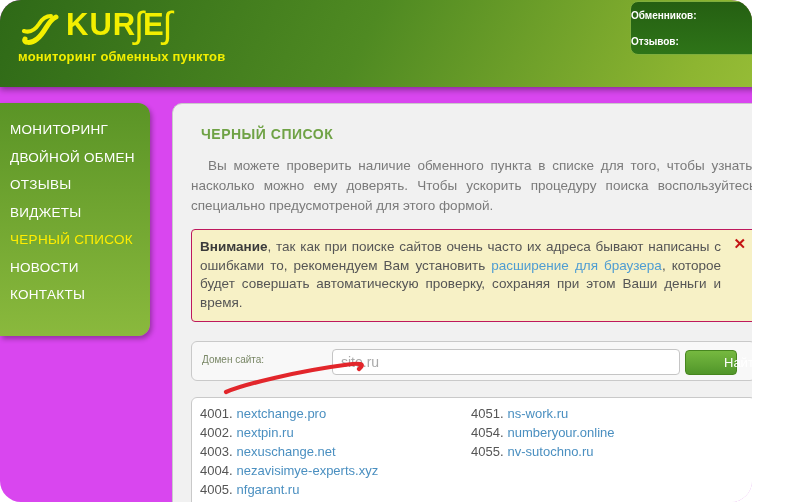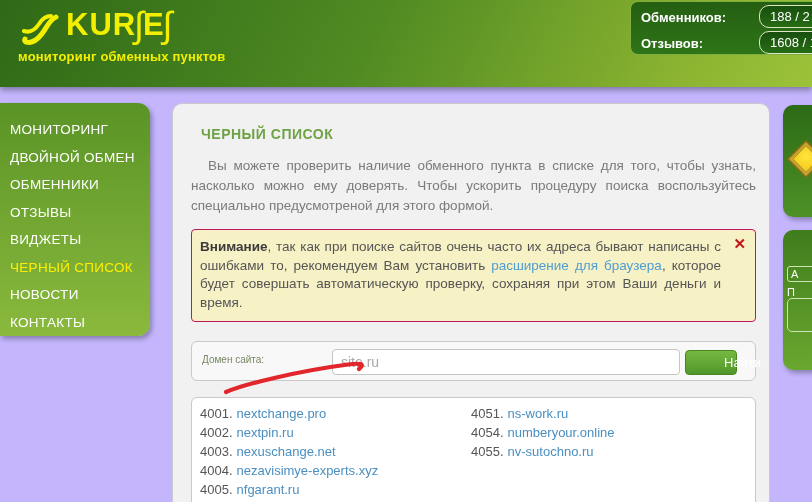--- a/index.html
+++ b/index.html
@@ -1,38 +1,38 @@
 <!DOCTYPE html>
 <html lang="ru"><head>
 <meta charset="utf-8">
 <style>
   * { margin:0; padding:0; box-sizing:border-box; }
   html,body { width:812px; height:502px; }
   body { font-family:"Liberation Sans", sans-serif; background:#ffffff; }
-  .page { position:relative; width:812px; height:502px; overflow:hidden; background:#c4b5fd; }
+  .page { position:relative; width:752px; height:502px; overflow:hidden; background:#d946ef;border-radius:21px; }
 
   
   .header {
     position:absolute; left:0; top:0; width:812px; height:87px;
     background:linear-gradient(118deg, #2e6917 0%, #4f8a22 45%, #8db531 85%, #9cc23a 100%);
     box-shadow:0 3px 6px rgba(0,0,0,.35);
   }
   .logo { position:absolute; left:18px; top:6px; cursor:pointer; }
   .logo-row { display:flex; align-items:flex-start; }
   .logo-icon { margin:6px 4px 0 4px; }
   .logo-text { color:#f3ef00; font-size:31px; font-weight:700; letter-spacing:1px; line-height:34px; }
   .logo-text .sw { font-style:italic; font-weight:400; font-size:36px; position:relative; top:2px; margin:0 -2px; }
   .tagline { color:#f3ef00; font-size:13px; font-weight:700; margin-top:3px; letter-spacing:.2px; }
 
   .stats-box {
     position:absolute; left:630px; top:1px; width:200px; height:54px;
     background:linear-gradient(180deg,#255f12,#2e7418);
     border:1px solid #7fae3d; border-radius:8px;
   }
-  .stats-label { position:absolute; left:10px; color:#ffffff; font-size:13px; font-weight:700; }
+  .stats-label { position:absolute; left:0; color:#ffffff; font-size:10px; font-weight:700; }
   .stats-pill {
     position:absolute; left:128px; width:80px; height:23px;
     background:linear-gradient(180deg,#184f0e,#276c14);
     border:1px solid #d9e8c2; border-radius:10px;
     color:#fff; font-size:13px; line-height:21px; padding-left:10px;
   }
 
   
   .sidebar {
     position:absolute; left:0; top:103px; width:150px; height:233px;
@@ -146,21 +146,20 @@
       <div class="stats-label" style="top:8px;">Обменников:</div>
       <div class="stats-pill" style="top:3px;">188 / 2</div>
       <div class="stats-label" style="top:34px;">Отзывов:</div>
       <div class="stats-pill" style="top:29px;">1608 / 1</div>
     </div>
   </div>
 
   <nav class="sidebar">
     <div class="side-item">МОНИТОРИНГ</div>
     <div class="side-item">ДВОЙНОЙ ОБМЕН</div>
-    <div class="side-item">ОБМЕННИКИ</div>
     <div class="side-item">ОТЗЫВЫ</div>
     <div class="side-item">ВИДЖЕТЫ</div>
     <div class="side-item active">ЧЕРНЫЙ СПИСОК</div>
     <div class="side-item">НОВОСТИ</div>
     <div class="side-item">КОНТАКТЫ</div>
   </nav>
 
   <main class="panel">
     <h1 class="panel-title">ЧЕРНЫЙ СПИСОК</h1>
 

